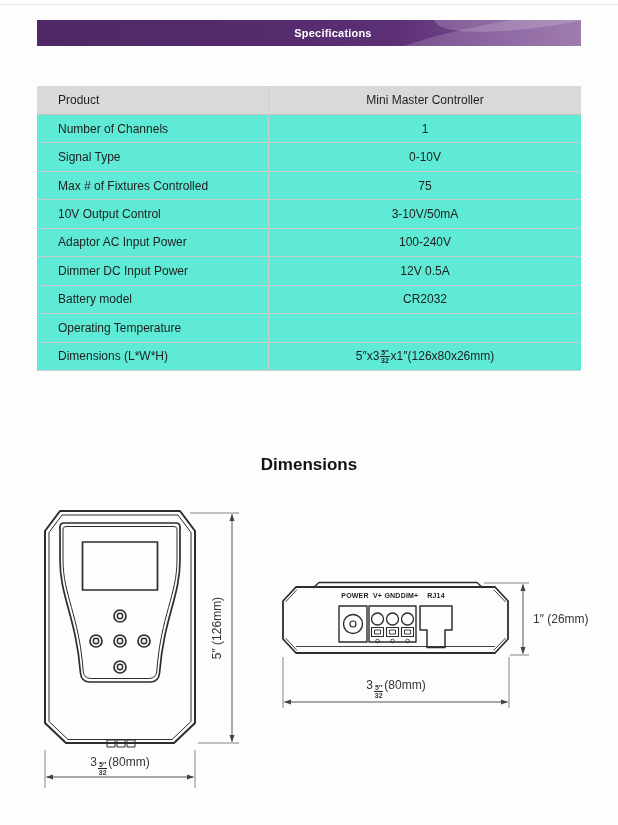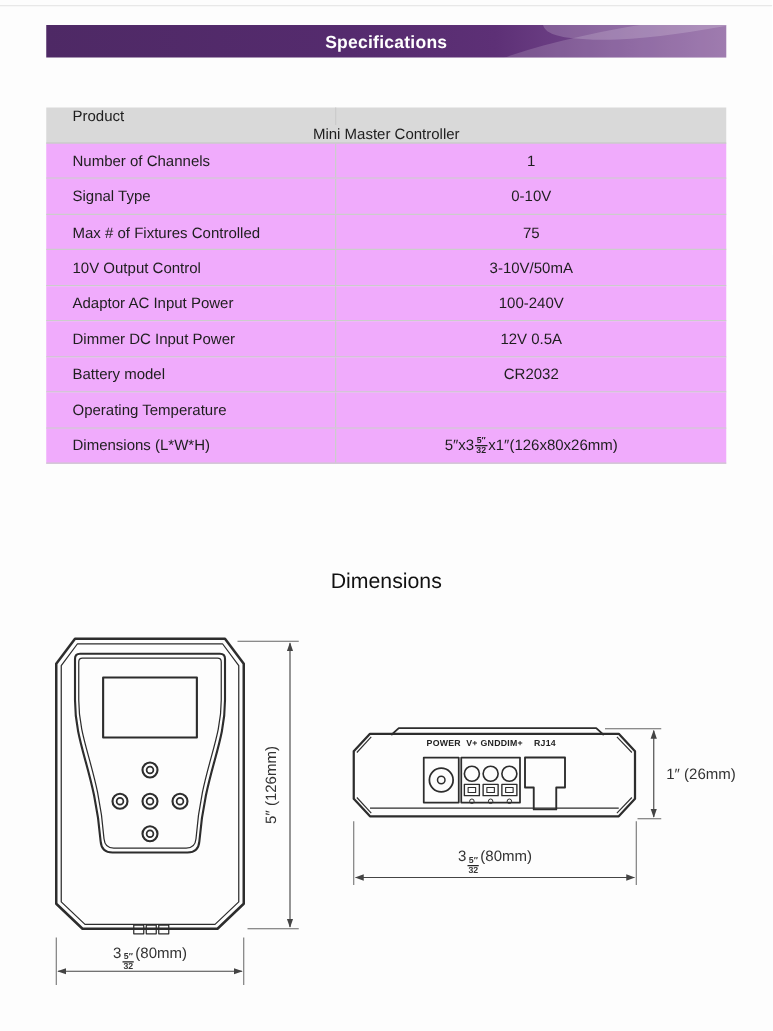--- a/index.html
+++ b/index.html
@@ -14,38 +14,38 @@
     position:absolute;left:37px;top:20px;width:544px;height:26px;
     background:linear-gradient(90deg,#4e2965 0%,#552b6e 45%,#5d3076 66%,#7a4e92 86%,#8d63a0 100%);
     overflow:hidden;
   }
   .swoosh-a{position:absolute;right:-28px;bottom:-26px;width:250px;height:48px;
     background:rgba(255,255,255,0.16);transform:rotate(-8deg);border-radius:70% 0 0 0;}
   .swoosh-b{position:absolute;right:-14px;top:-20px;width:160px;height:32px;
     background:rgba(255,255,255,0.18);transform:rotate(-10deg);border-radius:0 0 0 80%;}
   .banner-title{
     position:absolute;left:0;top:0;width:100%;height:26px;line-height:26px;text-align:center;
-    color:#ffffff;font-size:14px;font-weight:bold;letter-spacing:.2px;
+    color:#ffffff;font-size:11px;font-weight:bold;letter-spacing:.2px;padding-left:24px;
   }
 
   
   .spec-table{position:absolute;left:37px;top:86px;width:544px;font-size:12px;}
-  .t-row{display:flex;height:28.45px;box-sizing:border-box;border-bottom:1px solid #cccccc;background:#f0abfc;}
-  .t-row.t-header{height:29px;background:#d9d9d9;border-bottom:1px solid #c3c3c3;flex-direction:column;}
+  .t-row{display:flex;height:28.45px;box-sizing:border-box;border-bottom:1px solid #cccccc;background:#5eead4;}
+  .t-row.t-header{height:29px;background:#d9d9d9;border-bottom:1px solid #c3c3c3;}
   .t-label{width:232px;box-sizing:border-box;border-right:1px solid #cccccc;
     padding-left:21px;display:flex;align-items:center;}
   .t-value{flex:1;display:flex;align-items:center;justify-content:center;}
 
   .frac{display:inline-flex;flex-direction:column;align-items:center;line-height:1;
     font-size:7px;font-weight:bold;margin:0 1px;vertical-align:-1px;}
   .frac .num{border-bottom:1px solid #222;padding:0 1px;}
 
   
   .dims-heading{position:absolute;left:0;top:455px;width:618px;text-align:center;
-    font-size:17px;font-weight:normal;color:#111;}
+    font-size:17px;font-weight:bold;color:#111;}
   .view{position:absolute;}
   .front-view{left:40px;top:505px;width:210px;height:300px;}
   .side-view{left:275px;top:575px;width:343px;height:145px;}
   .view svg{position:absolute;left:0;top:0;}
   .dim-label{position:absolute;font-size:12px;color:#333;white-space:nowrap;}
   .v-label{transform:rotate(-90deg);}
   .center{text-align:center;}
   .port-label{position:absolute;top:17px;font-size:7px;font-weight:600;color:#222;
     text-align:center;letter-spacing:.2px;}
 </style>

